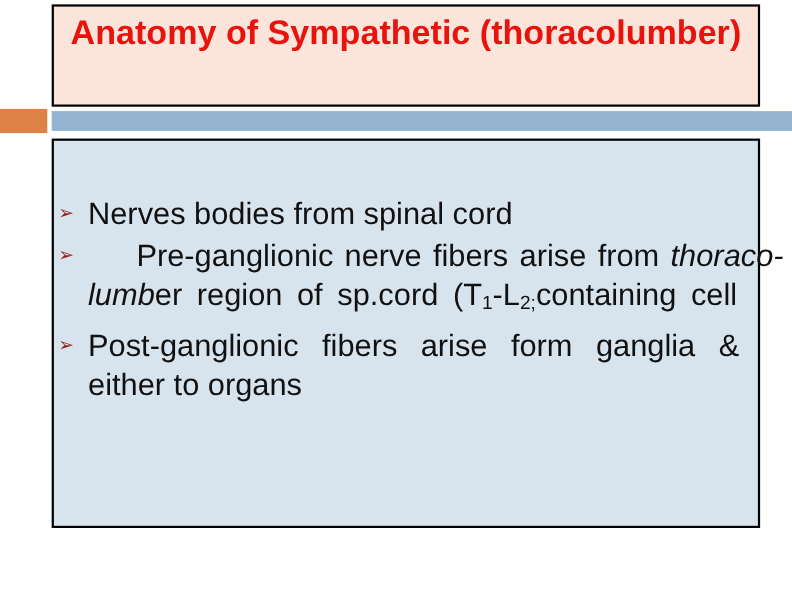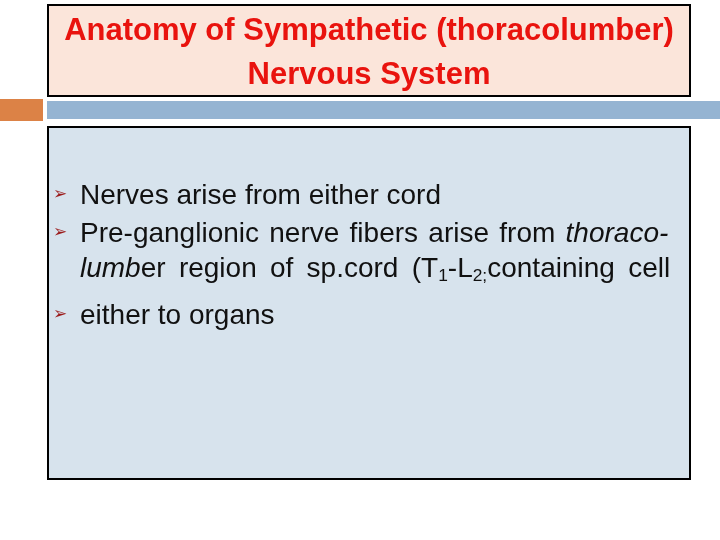--- a/index.html
+++ b/index.html
@@ -71,37 +71,37 @@
   .it { font-style: italic; }
   .sub { font-size: 0.62em; vertical-align: -0.22em; }
 </style>
 </head>
 <body>
 
 <div class="slide">
 
   <div class="title-box">
     <div class="title-line">Anatomy of Sympathetic (thoracolumber)</div>
-    <div class="title-line">Nervous System</div>
   </div>
 
   <div class="accent-orange"></div>
   <div class="accent-band"></div>
 
   <div class="content-box">
     <div>
         <div class="bullet-item">
           <span class="bullet-arrow">➢</span>
-          <div class="bullet-line"><span>Nerves arise from either cord</span></div>
+          <div class="bullet-line"><span>Nerves bodies from spinal cord</span></div>
         </div>
         <div class="bullet-item">
           <span class="bullet-arrow">➢</span>
-          <div class="bullet-line" style="word-spacing: 2.5px;"><span>Pre-ganglionic nerve fibers arise from </span><span class="it">thoraco-</span></div>
+          <div class="bullet-line" style="word-spacing: 2.5px; margin-left: 44px;"><span>Pre-ganglionic nerve fibers arise from </span><span class="it">thoraco-</span></div>
           <div class="bullet-line" style="word-spacing: 5.5px;"><span class="it">lumb</span><span>er region of sp.cord (T</span><span class="sub">1</span><span>-L</span><span class="sub">2;</span><span>containing cell</span></div>
         </div>
         <div class="bullet-item">
           <span class="bullet-arrow">➢</span>
+          <div class="bullet-line" style="word-spacing: 13.5px;"><span>Post-ganglionic fibers arise form ganglia &amp;</span></div>
           <div class="bullet-line"><span>either to organs</span></div>
         </div>
       </div>
   </div>
 
 </div>
 
 </body></html>

